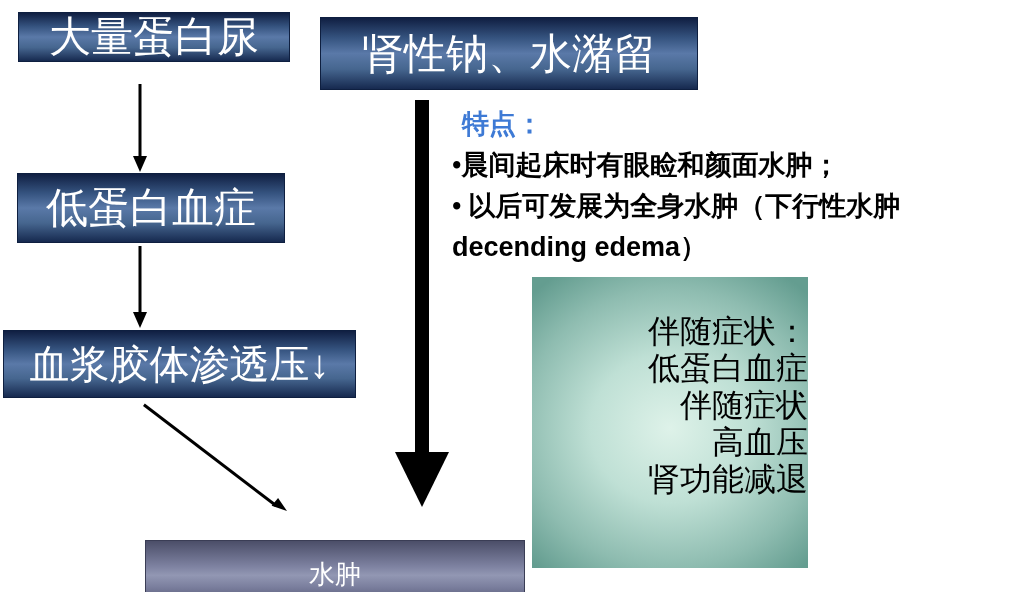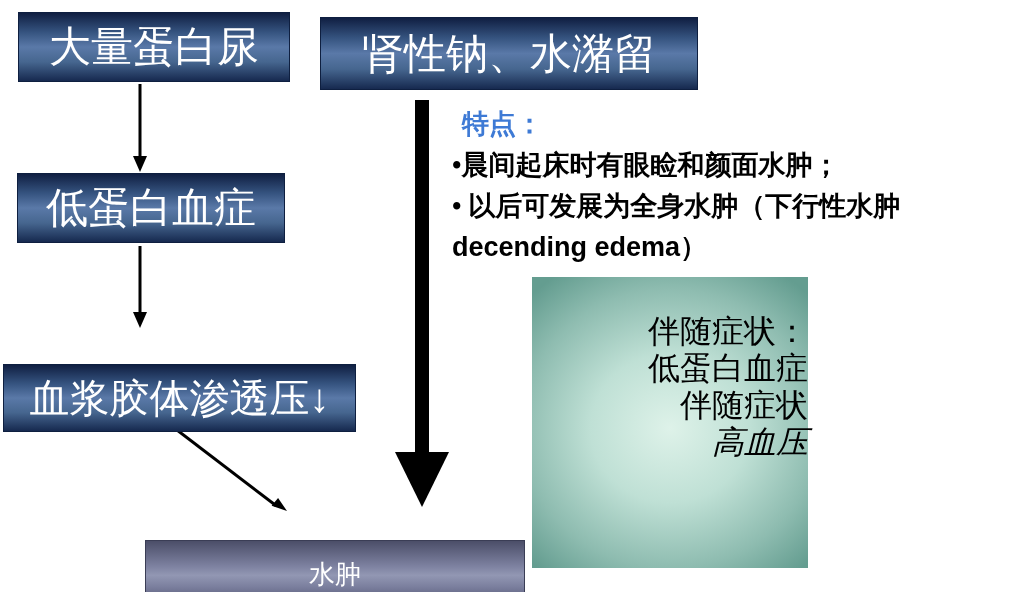--- a/index.html
+++ b/index.html
@@ -23,24 +23,24 @@
     align-items: center;
     justify-content: center;
     color: var(--box-text-white, #ffffff);
     background: linear-gradient(180deg,
       #101f42 0%, #35537f 28%, #5a79a8 50%,
       #46668f 72%, #16294f 100%);
     border: 1px solid #0e1f40;
     box-sizing: border-box;
     white-space: nowrap;
   }
-  .box-proteinuria { left: 18px;  top: 12px;  width: 272px; height: 70px; font-size: 42px; }
+  .box-proteinuria { left: 18px;  top: 12px;  width: 272px; height: 50px; font-size: 42px; }
   .box-sodium      { left: 320px; top: 17px;  width: 378px; height: 73px; font-size: 42px; }
   .box-hypo        { left: 17px;  top: 173px; width: 268px; height: 70px; font-size: 42px; }
-  .box-osmotic     { left: 3px;   top: 330px; width: 353px; height: 68px; font-size: 40px; margin-top: 34px; }
+  .box-osmotic     { left: 3px;   top: 330px; width: 353px; height: 68px; font-size: 40px; }
   .box-edema {
     position: absolute;
     left: 145px; top: 540px; width: 380px; height: 68px;
     display: flex; align-items: center; justify-content: center;
     color: var(--box-text-white, #ffffff);
     font-size: 26px;
     background: linear-gradient(180deg,
       #4b4e68 0%, #7d81a0 38%, #9297b3 52%,
       #7a7e9d 70%, #4a4d67 100%);
     border: 1px solid #3a3d55;
@@ -69,21 +69,21 @@
     padding: 36px 0 0 16px;
     background: radial-gradient(ellipse 72% 64% at 50% 52%,
       #def2e9 0%, #bfe0d5 40%, #8ebcb0 75%, #649d90 100%);
     color: var(--body-text-black, #000000);
     font-size: 32px;
     line-height: 37px;
     white-space: nowrap;
     text-align: right;
   }
   .teal-item.indent-a { margin-left: 35px; }
-  .teal-item.indent-b { margin-left: 25px; font-style: italic; }
+  .teal-item.indent-b { margin-left: 25px; }
 </style>
 </head>
 <body>
 
 <div class="slide">
 
   <svg class="arrow-layer" viewBox="0 0 1014 592" xmlns="http://www.w3.org/2000/svg">
     <g fill="#000000" stroke="none">
 
       <g>
@@ -131,19 +131,20 @@
     <div class="features-line">
       <span class="en">decending edema</span><span>）</span>
     </div>
   </div>
 
   <div class="tealbox">
     <div class="teal-heading">伴随症状：</div>
     <div class="teal-item indent-a">低蛋白血症</div>
     <div class="teal-item indent-a">伴随症状</div>
     <div class="teal-item indent-b">高血压</div>
+    <div class="teal-item indent-b">肾功能减退</div>
   </div>
 
   <div class="box-edema">
     <span>水肿</span>
   </div>
 
 </div>
 
 </body></html>

